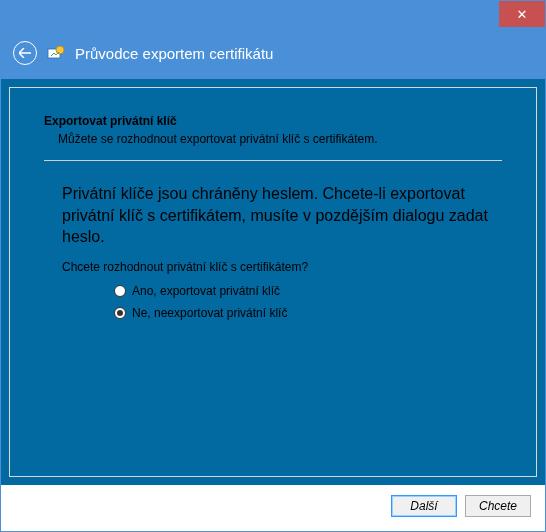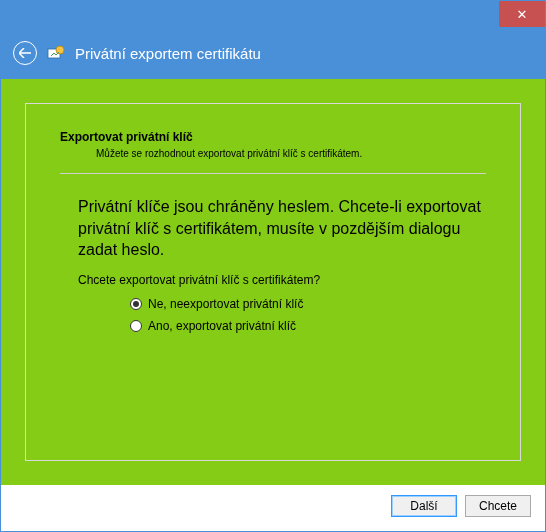--- a/index.html
+++ b/index.html
@@ -65,40 +65,40 @@
     display: flex;
     align-items: center;
     justify-content: center;
   }
   .wizard-title {
     font-size: 15px;
     font-weight: 400;
   }
   .content-area {
     flex: 1;
-    background: #84cc16;
-    padding: 24px;
+    background: #0369a1;
+    padding: 8px;
     box-sizing: border-box;
   }
   .inner-panel {
     width: 100%;
     height: 100%;
     border: 1px solid #d9d9d9;
     box-sizing: border-box;
     padding: 26px 34px 10px 34px;
     position: relative;
   }
   .section-title {
     font-weight: 700;
     font-size: 12px;
     margin-bottom: 4px;
   }
   .section-desc {
-    font-size: 10px;
-    margin-left: 36px;
+    font-size: 12px;
+    margin-left: 14px;
     margin-bottom: 14px;
   }
   .hr {
     border: none;
     border-top: 1px solid #cfcfcf;
     margin: 0 0 22px 0;
   }
   .body-text {
     font-size: 16px;
     margin-left: 18px;
@@ -151,20 +151,21 @@
     height: 22px;
     border: 1px solid #a9a9a9;
     background: #f0f0f0;
     font-size: 12px;
     display: flex;
     align-items: center;
     justify-content: center;
     cursor: pointer;
     padding: 0 10px;
     box-sizing: border-box;
+    font-style: italic;
   }
   .btn.primary {
     border: 1px solid #3399ff;
     box-shadow: inset 0 0 0 1px #9bd0ff;
   }
 </style>
 </head>
 <body>
 
 <div class="window">
@@ -181,43 +182,43 @@
         <path d="M5 0 L0 5 L5 10 M0 5 H12" stroke="#fff" stroke-width="1.5" fill="none"></path>
       </svg>
     </div>
     <div class="wizard-icon">
       <svg width="18" height="18" viewBox="0 0 18 18">
         <rect x="1" y="5" width="12" height="9" fill="#fff" stroke="#2b6cb0" stroke-width="0.8"></rect>
         <circle cx="13" cy="6" r="4" fill="#f6c343" stroke="#b8860b" stroke-width="0.8"></circle>
         <path d="M4 12 L7 9 L9 11 L12 8" stroke="#40a060" stroke-width="1" fill="none"></path>
       </svg>
     </div>
-    <div class="wizard-title">Privátní exportem certifikátu</div>
+    <div class="wizard-title">Průvodce exportem certifikátu</div>
   </div>
 
   <div class="content-area">
     <div class="inner-panel">
 
       <div class="section-title">Exportovat privátní klíč</div>
       <div class="section-desc">Můžete se rozhodnout exportovat privátní klíč s certifikátem.</div>
 
       <hr class="hr">
 
       <div class="body-text">Privátní klíče jsou chráněny heslem. Chcete-li exportovat privátní klíč s certifikátem, musíte v pozdějším dialogu zadat heslo.</div>
-      <div class="question">Chcete exportovat privátní klíč s certifikátem?</div>
+      <div class="question">Chcete rozhodnout privátní klíč s certifikátem?</div>
 
       <div class="radio-group">
+        <div class="radio-row">
+          <span class="radio-circle"></span>
+          <span>Ano, exportovat privátní klíč</span>
+        </div>
         <div class="radio-row">
           <span class="radio-circle checked"></span>
           <span>Ne, neexportovat privátní klíč</span>
         </div>
-        <div class="radio-row">
-          <span class="radio-circle"></span>
-          <span>Ano, exportovat privátní klíč</span>
-        </div>
       </div>
 
     </div>
   </div>
 
   <div class="footer">
     <div class="btn primary">Další</div>
     <div class="btn">Chcete</div>
   </div>
 

